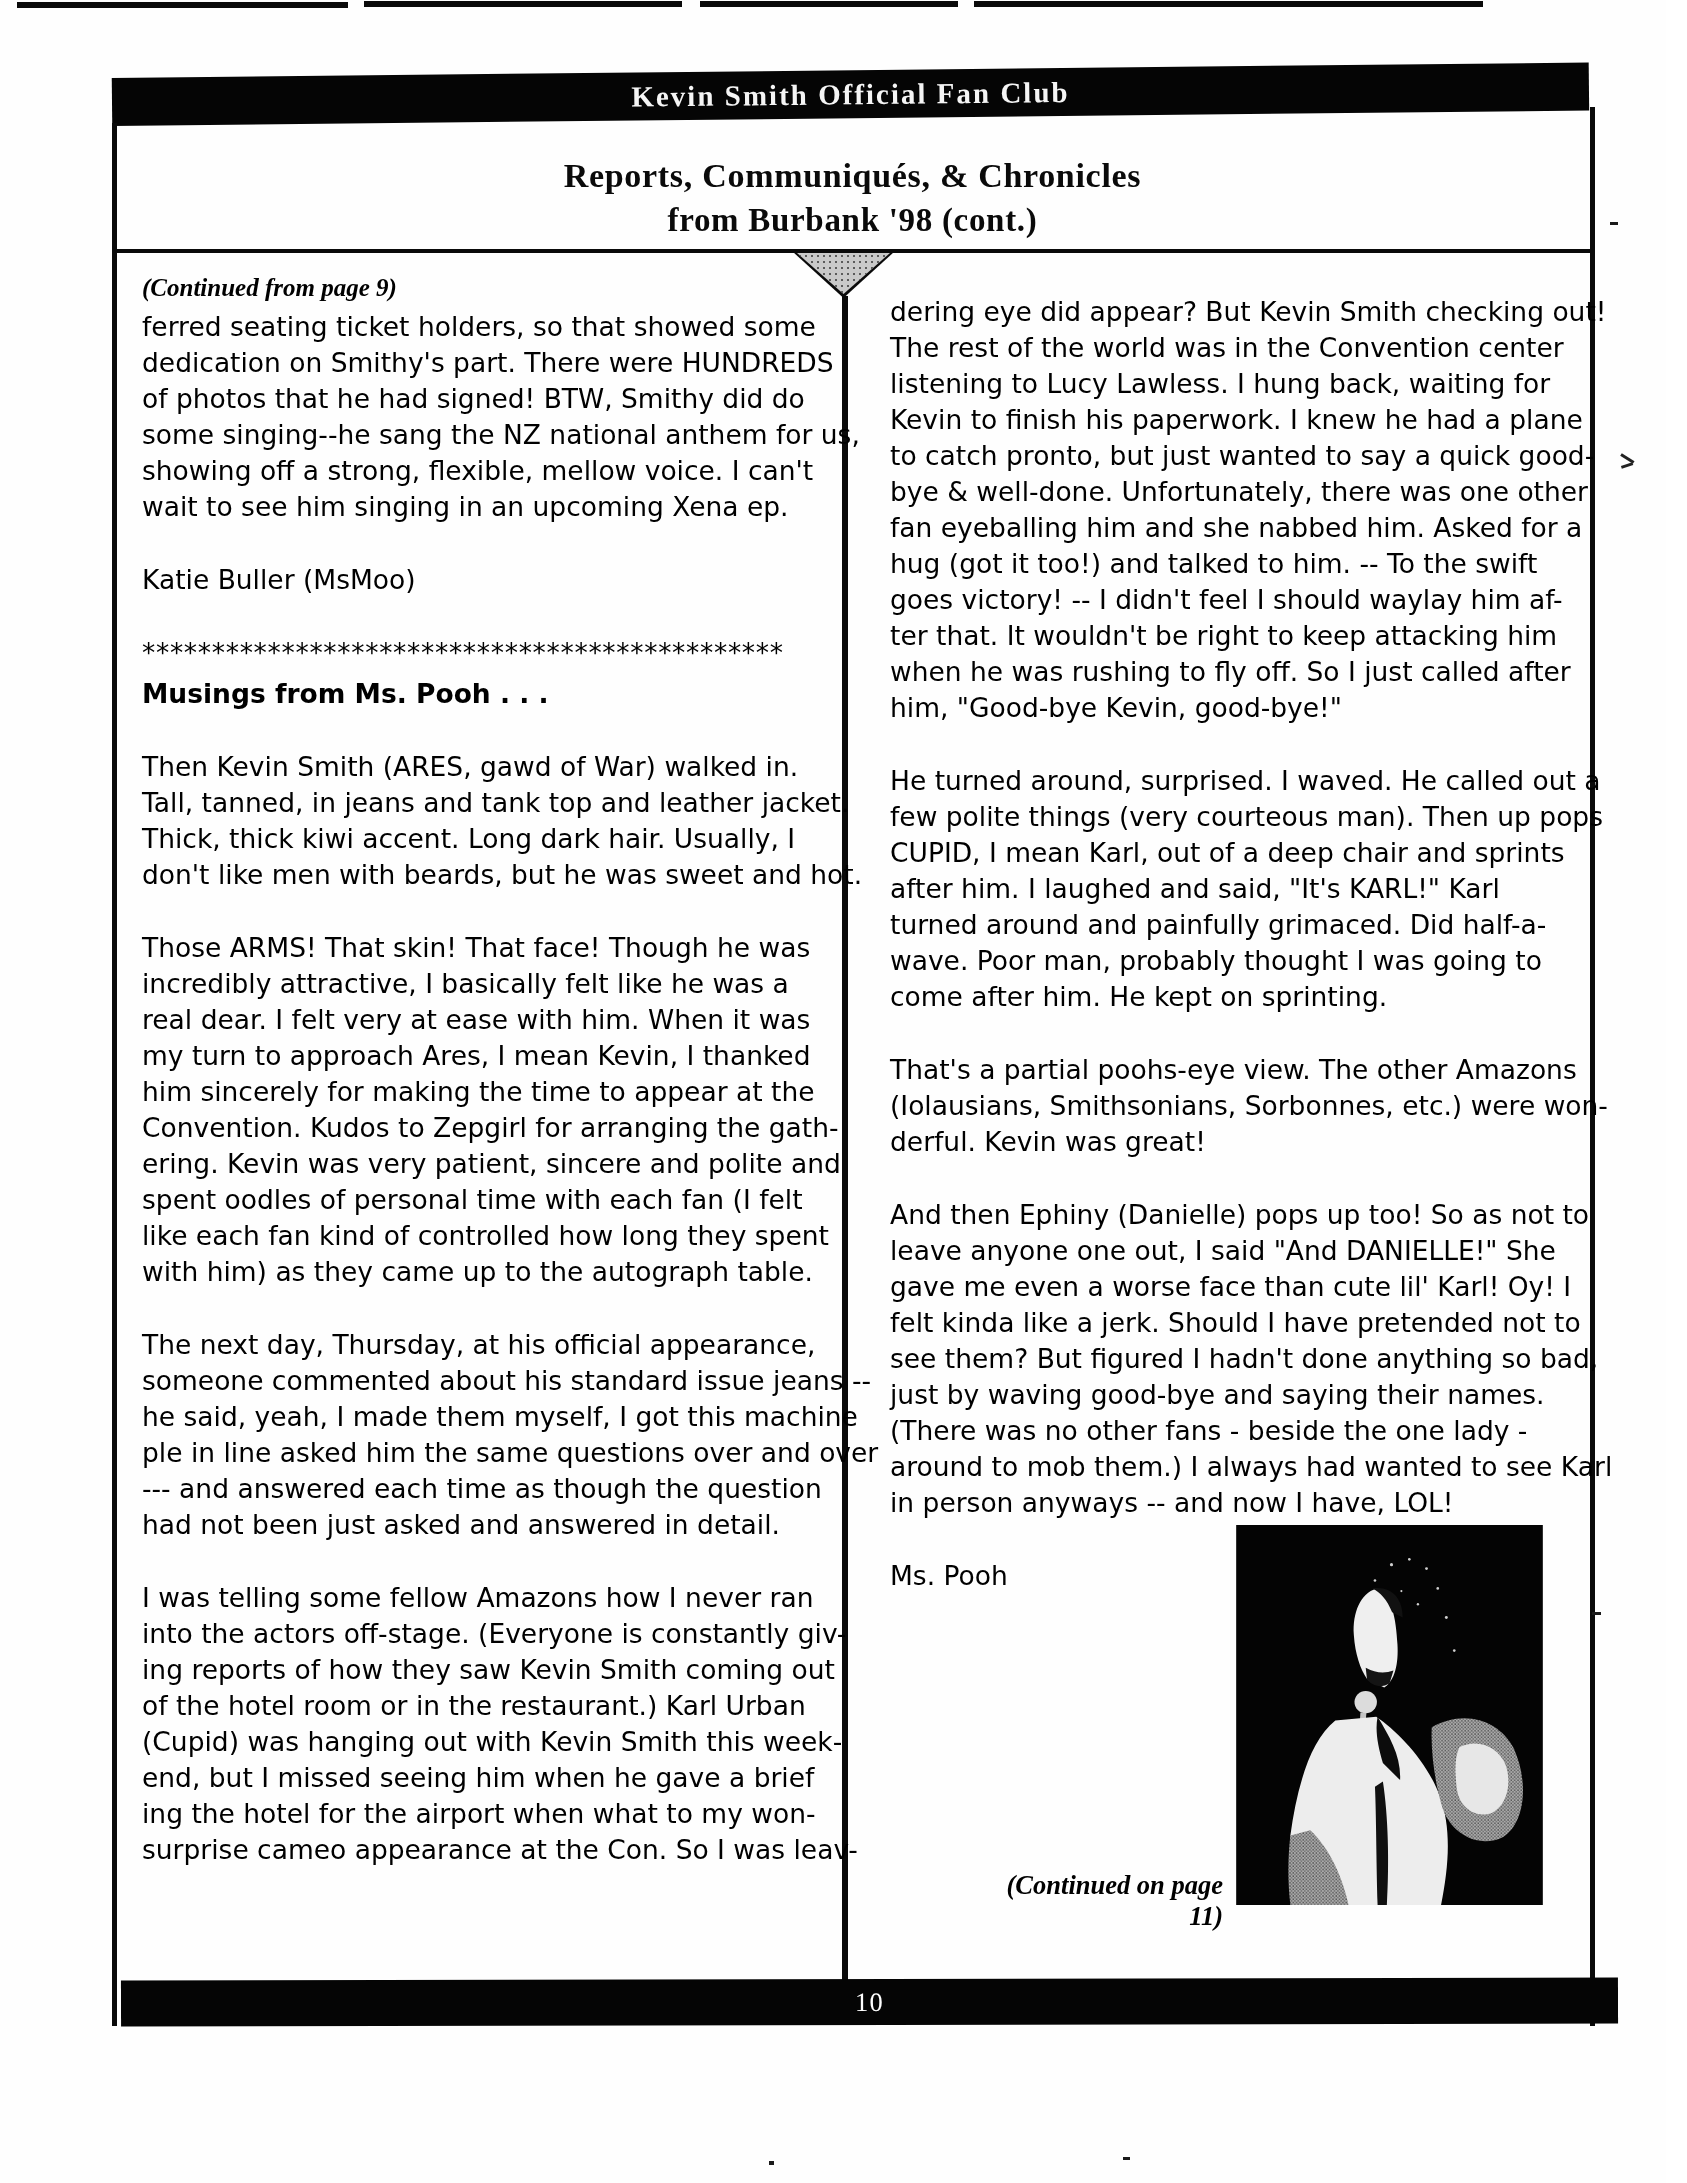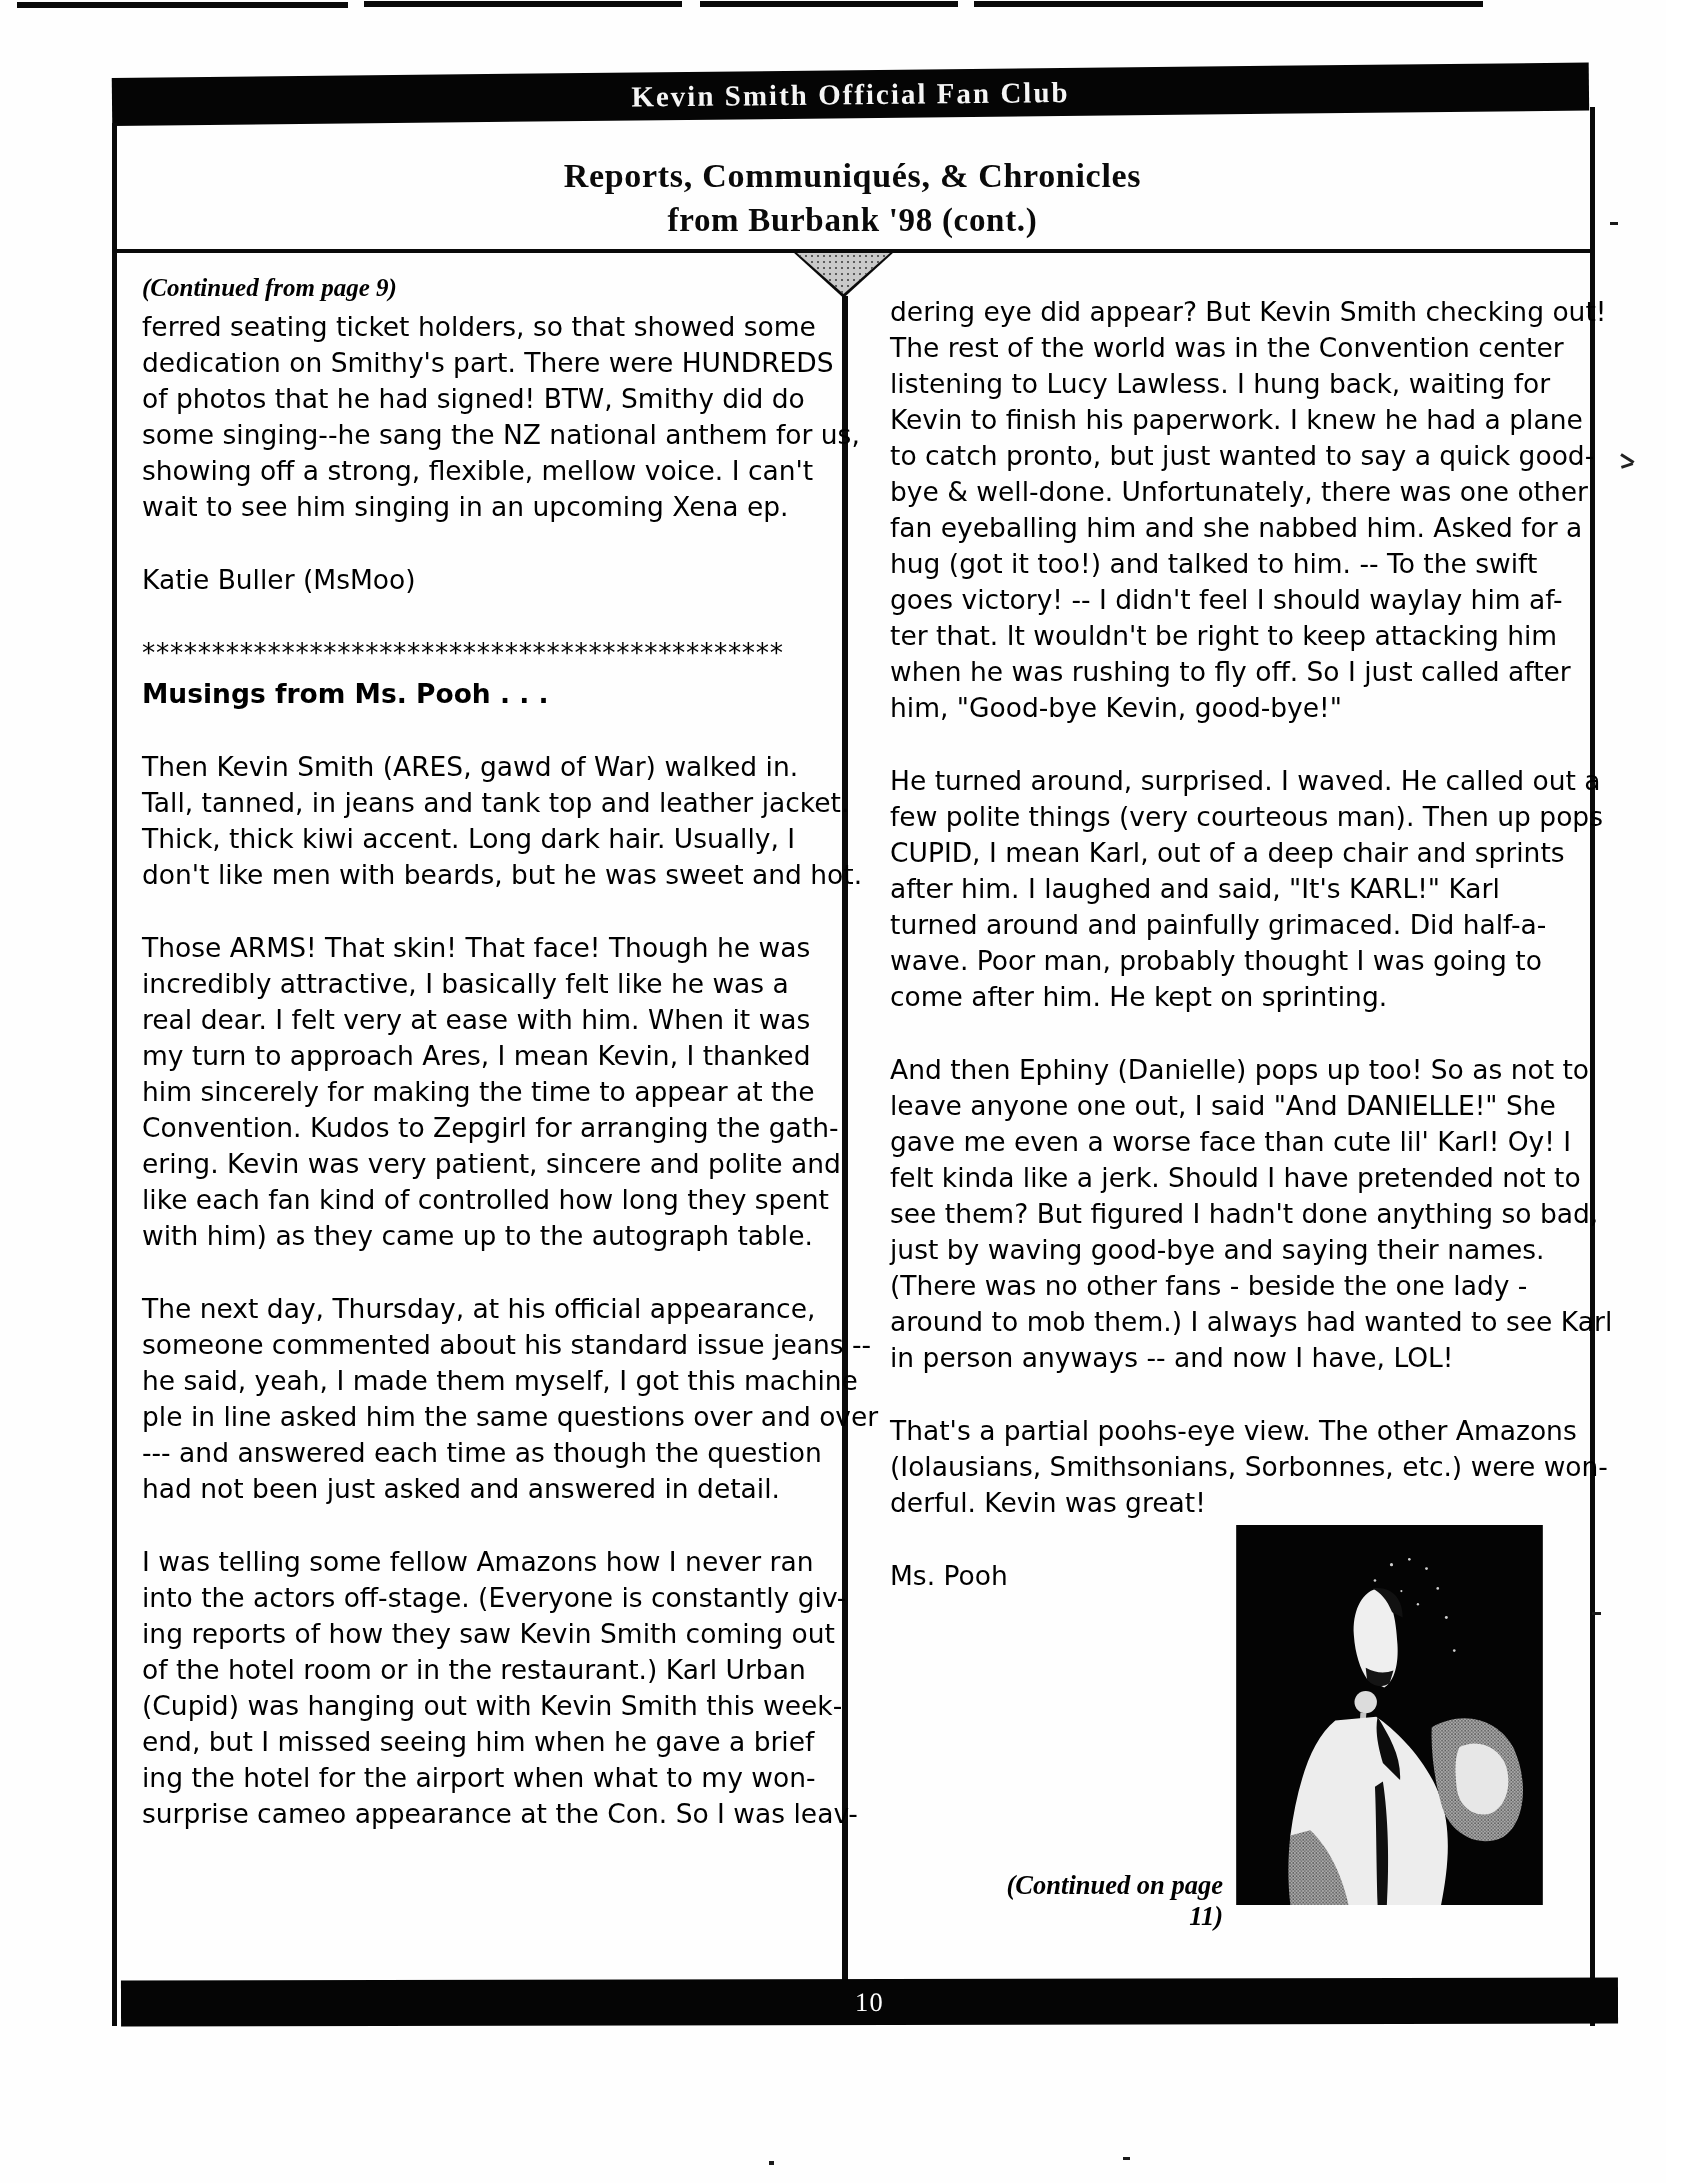--- a/index.html
+++ b/index.html
@@ -98,20 +98,21 @@
         <div class="line">don't like men with beards, but he was sweet and hot.</div>
       </div>
       <div class="blk para">
         <div class="line">Those ARMS! That skin! That face! Though he was</div>
         <div class="line">incredibly attractive, I basically felt like he was a</div>
         <div class="line">real dear. I felt very at ease with him. When it was</div>
         <div class="line">my turn to approach Ares, I mean Kevin, I thanked</div>
         <div class="line">him sincerely for making the time to appear at the</div>
         <div class="line">Convention. Kudos to Zepgirl for arranging the gath-</div>
         <div class="line">ering. Kevin was very patient, sincere and polite and</div>
+        <div class="line">spent oodles of personal time with each fan (I felt</div>
         <div class="line">like each fan kind of controlled how long they spent</div>
         <div class="line">with him) as they came up to the autograph table.</div>
       </div>
       <div class="blk para">
         <div class="line">The next day, Thursday, at his official appearance,</div>
         <div class="line">someone commented about his standard issue jeans --</div>
         <div class="line">he said, yeah, I made them myself, I got this machine</div>
         <div class="line">ple in line asked him the same questions over and over</div>
         <div class="line">--- and answered each time as though the question</div>
         <div class="line">had not been just asked and answered in detail.</div>
@@ -145,34 +146,34 @@
       <div class="blk para">
         <div class="line">He turned around, surprised. I waved. He called out a</div>
         <div class="line">few polite things (very courteous man). Then up pops</div>
         <div class="line">CUPID, I mean Karl, out of a deep chair and sprints</div>
         <div class="line">after him. I laughed and said, "It's KARL!" Karl</div>
         <div class="line">turned around and painfully grimaced. Did half-a-</div>
         <div class="line">wave. Poor man, probably thought I was going to</div>
         <div class="line">come after him. He kept on sprinting.</div>
       </div>
       <div class="blk para">
+        <div class="line">That's a partial poohs-eye view. The other Amazons</div>
+        <div class="line">(Iolausians, Smithsonians, Sorbonnes, etc.) were won-</div>
+        <div class="line">derful. Kevin was great!</div>
+      </div>
+      <div class="blk para">
         <div class="line">And then Ephiny (Danielle) pops up too! So as not to</div>
         <div class="line">leave anyone one out, I said "And DANIELLE!" She</div>
         <div class="line">gave me even a worse face than cute lil' Karl! Oy! I</div>
         <div class="line">felt kinda like a jerk. Should I have pretended not to</div>
         <div class="line">see them? But figured I hadn't done anything so bad,</div>
         <div class="line">just by waving good-bye and saying their names.</div>
         <div class="line">(There was no other fans - beside the one lady -</div>
         <div class="line">around to mob them.) I always had wanted to see Karl</div>
         <div class="line">in person anyways -- and now I have, LOL!</div>
-      </div>
-      <div class="blk para">
-        <div class="line">That's a partial poohs-eye view. The other Amazons</div>
-        <div class="line">(Iolausians, Smithsonians, Sorbonnes, etc.) were won-</div>
-        <div class="line">derful. Kevin was great!</div>
       </div>
       <div class="blk signature">Ms. Pooh</div>
     </div>
 
   <div class="photo">
     <svg width="307" height="380" viewBox="0 0 464 575" xmlns="http://www.w3.org/2000/svg">
       <defs>
         <pattern id="dith" width="5" height="5" patternUnits="userSpaceOnUse">
           <rect width="5" height="5" fill="#a9a9a9"></rect>
           <circle cx="1.4" cy="1.4" r="1" fill="#1c1c1c"></circle>

